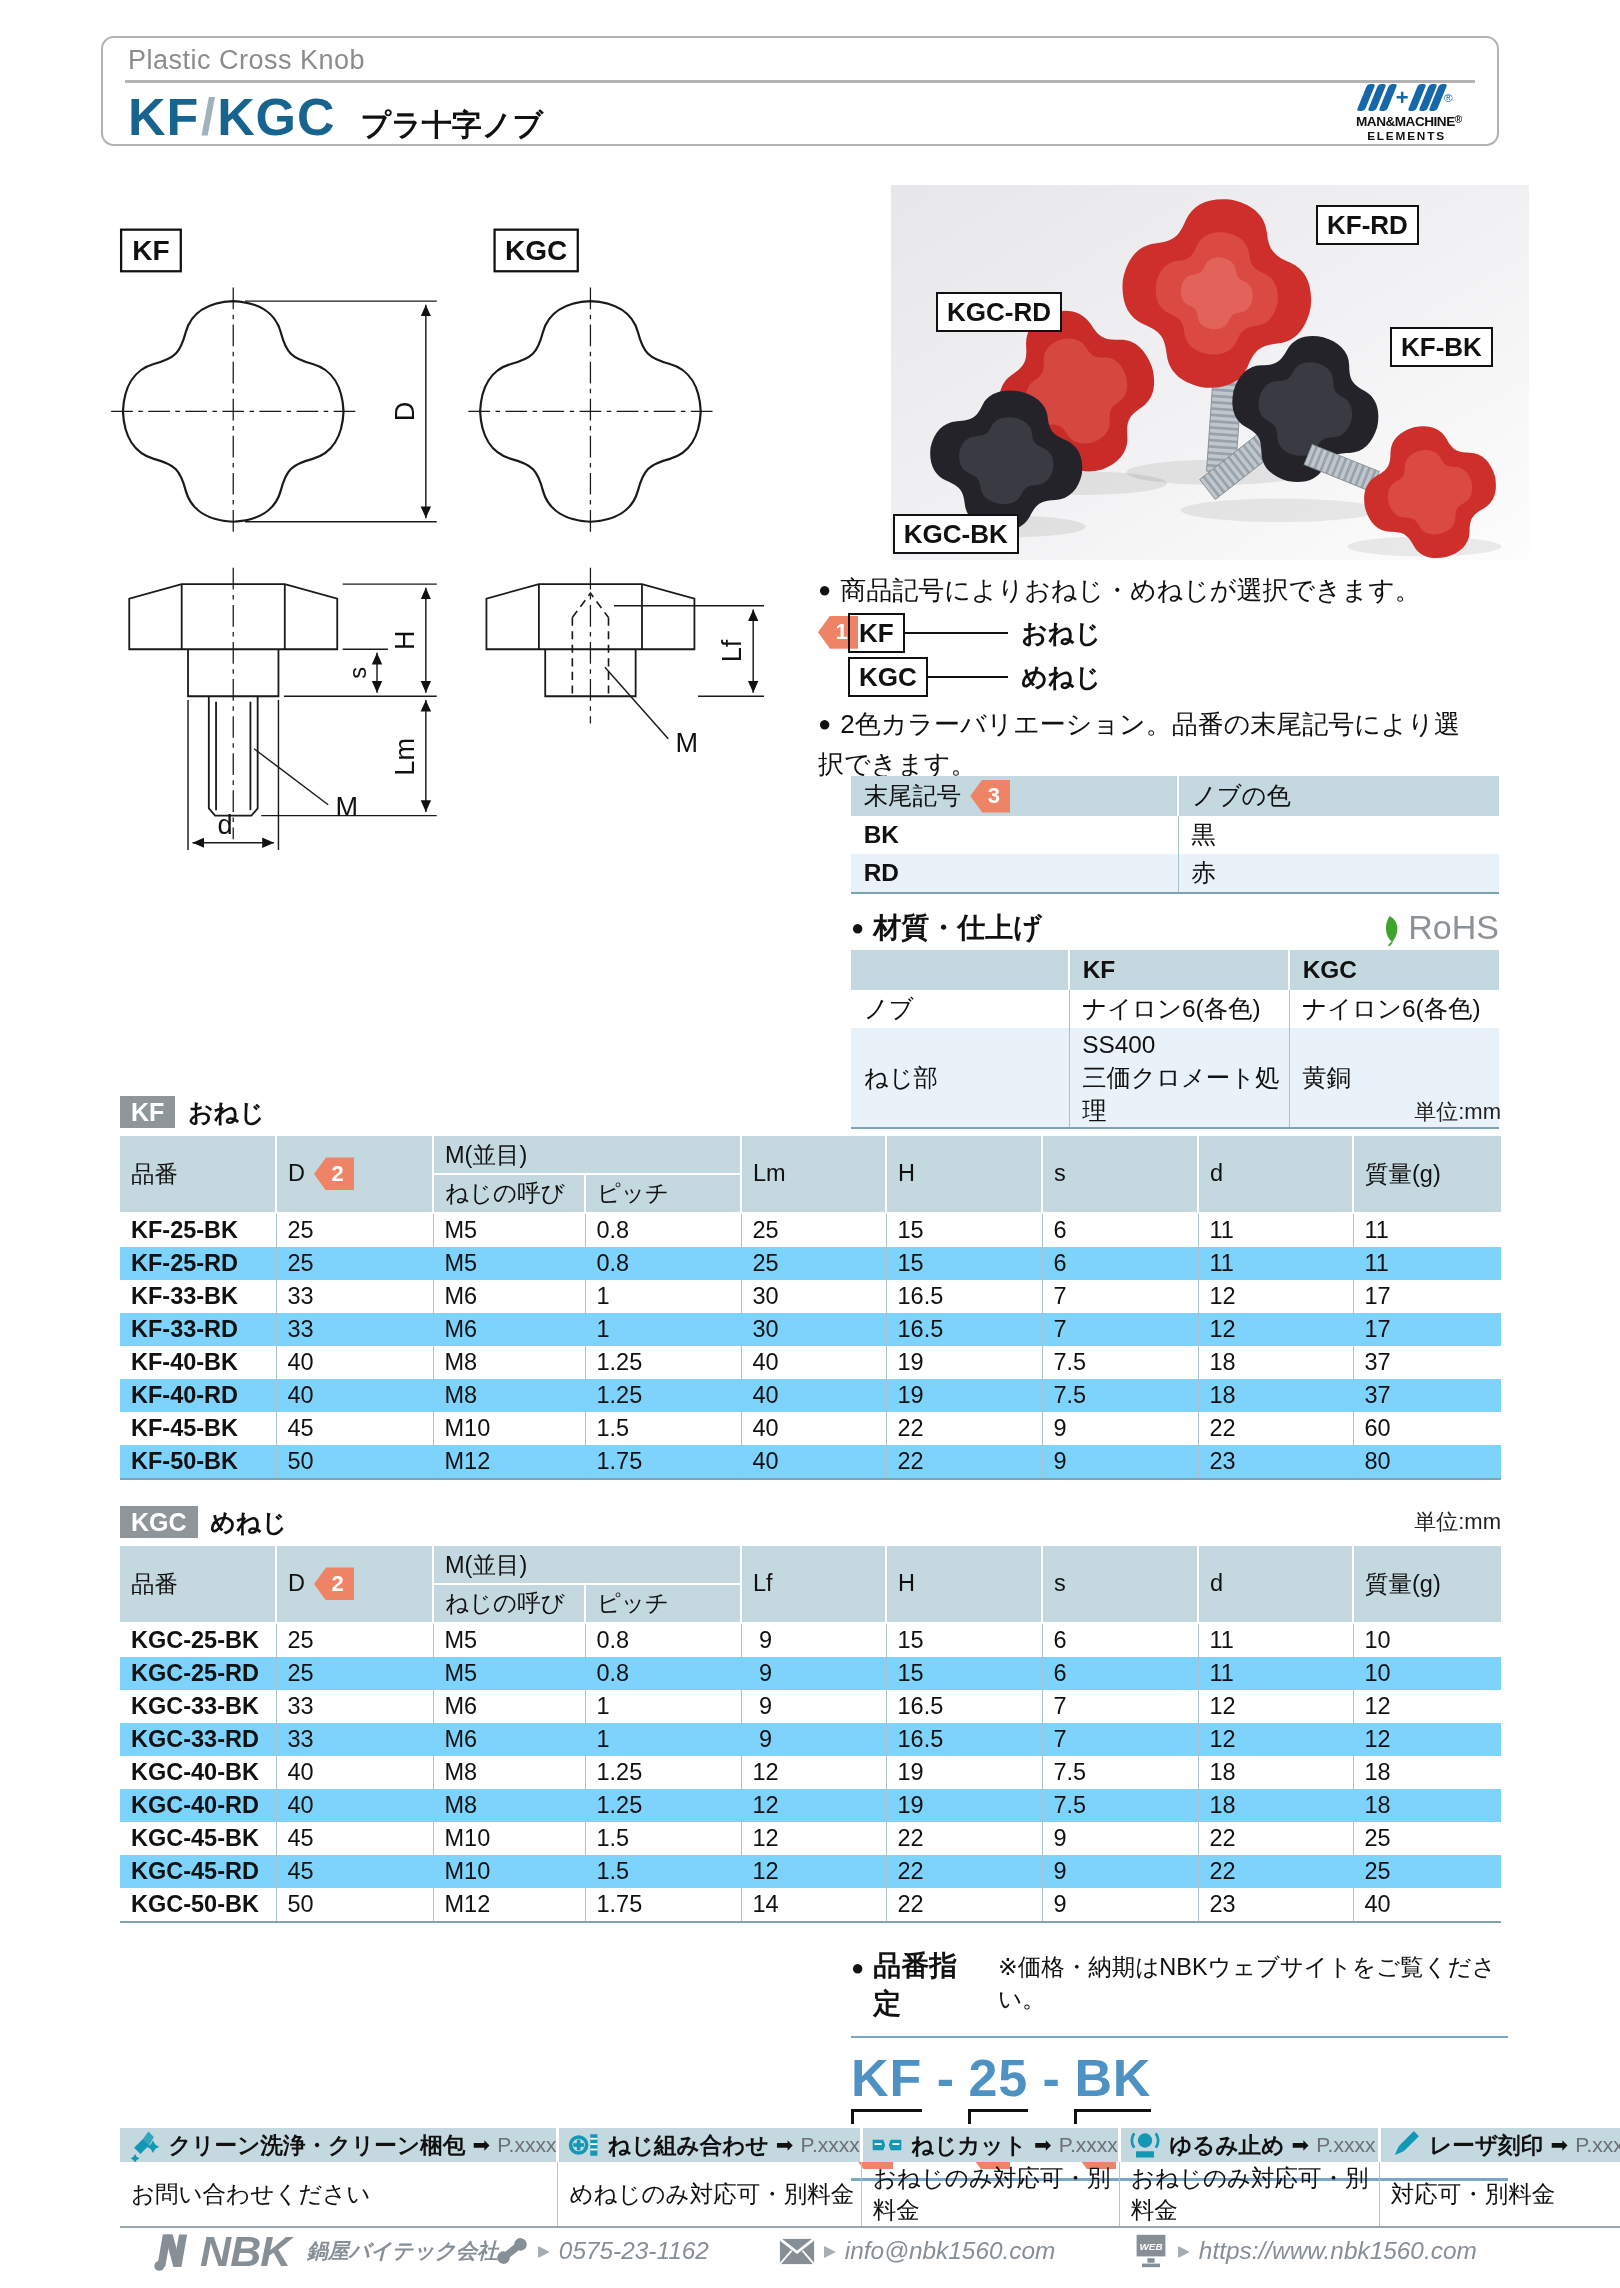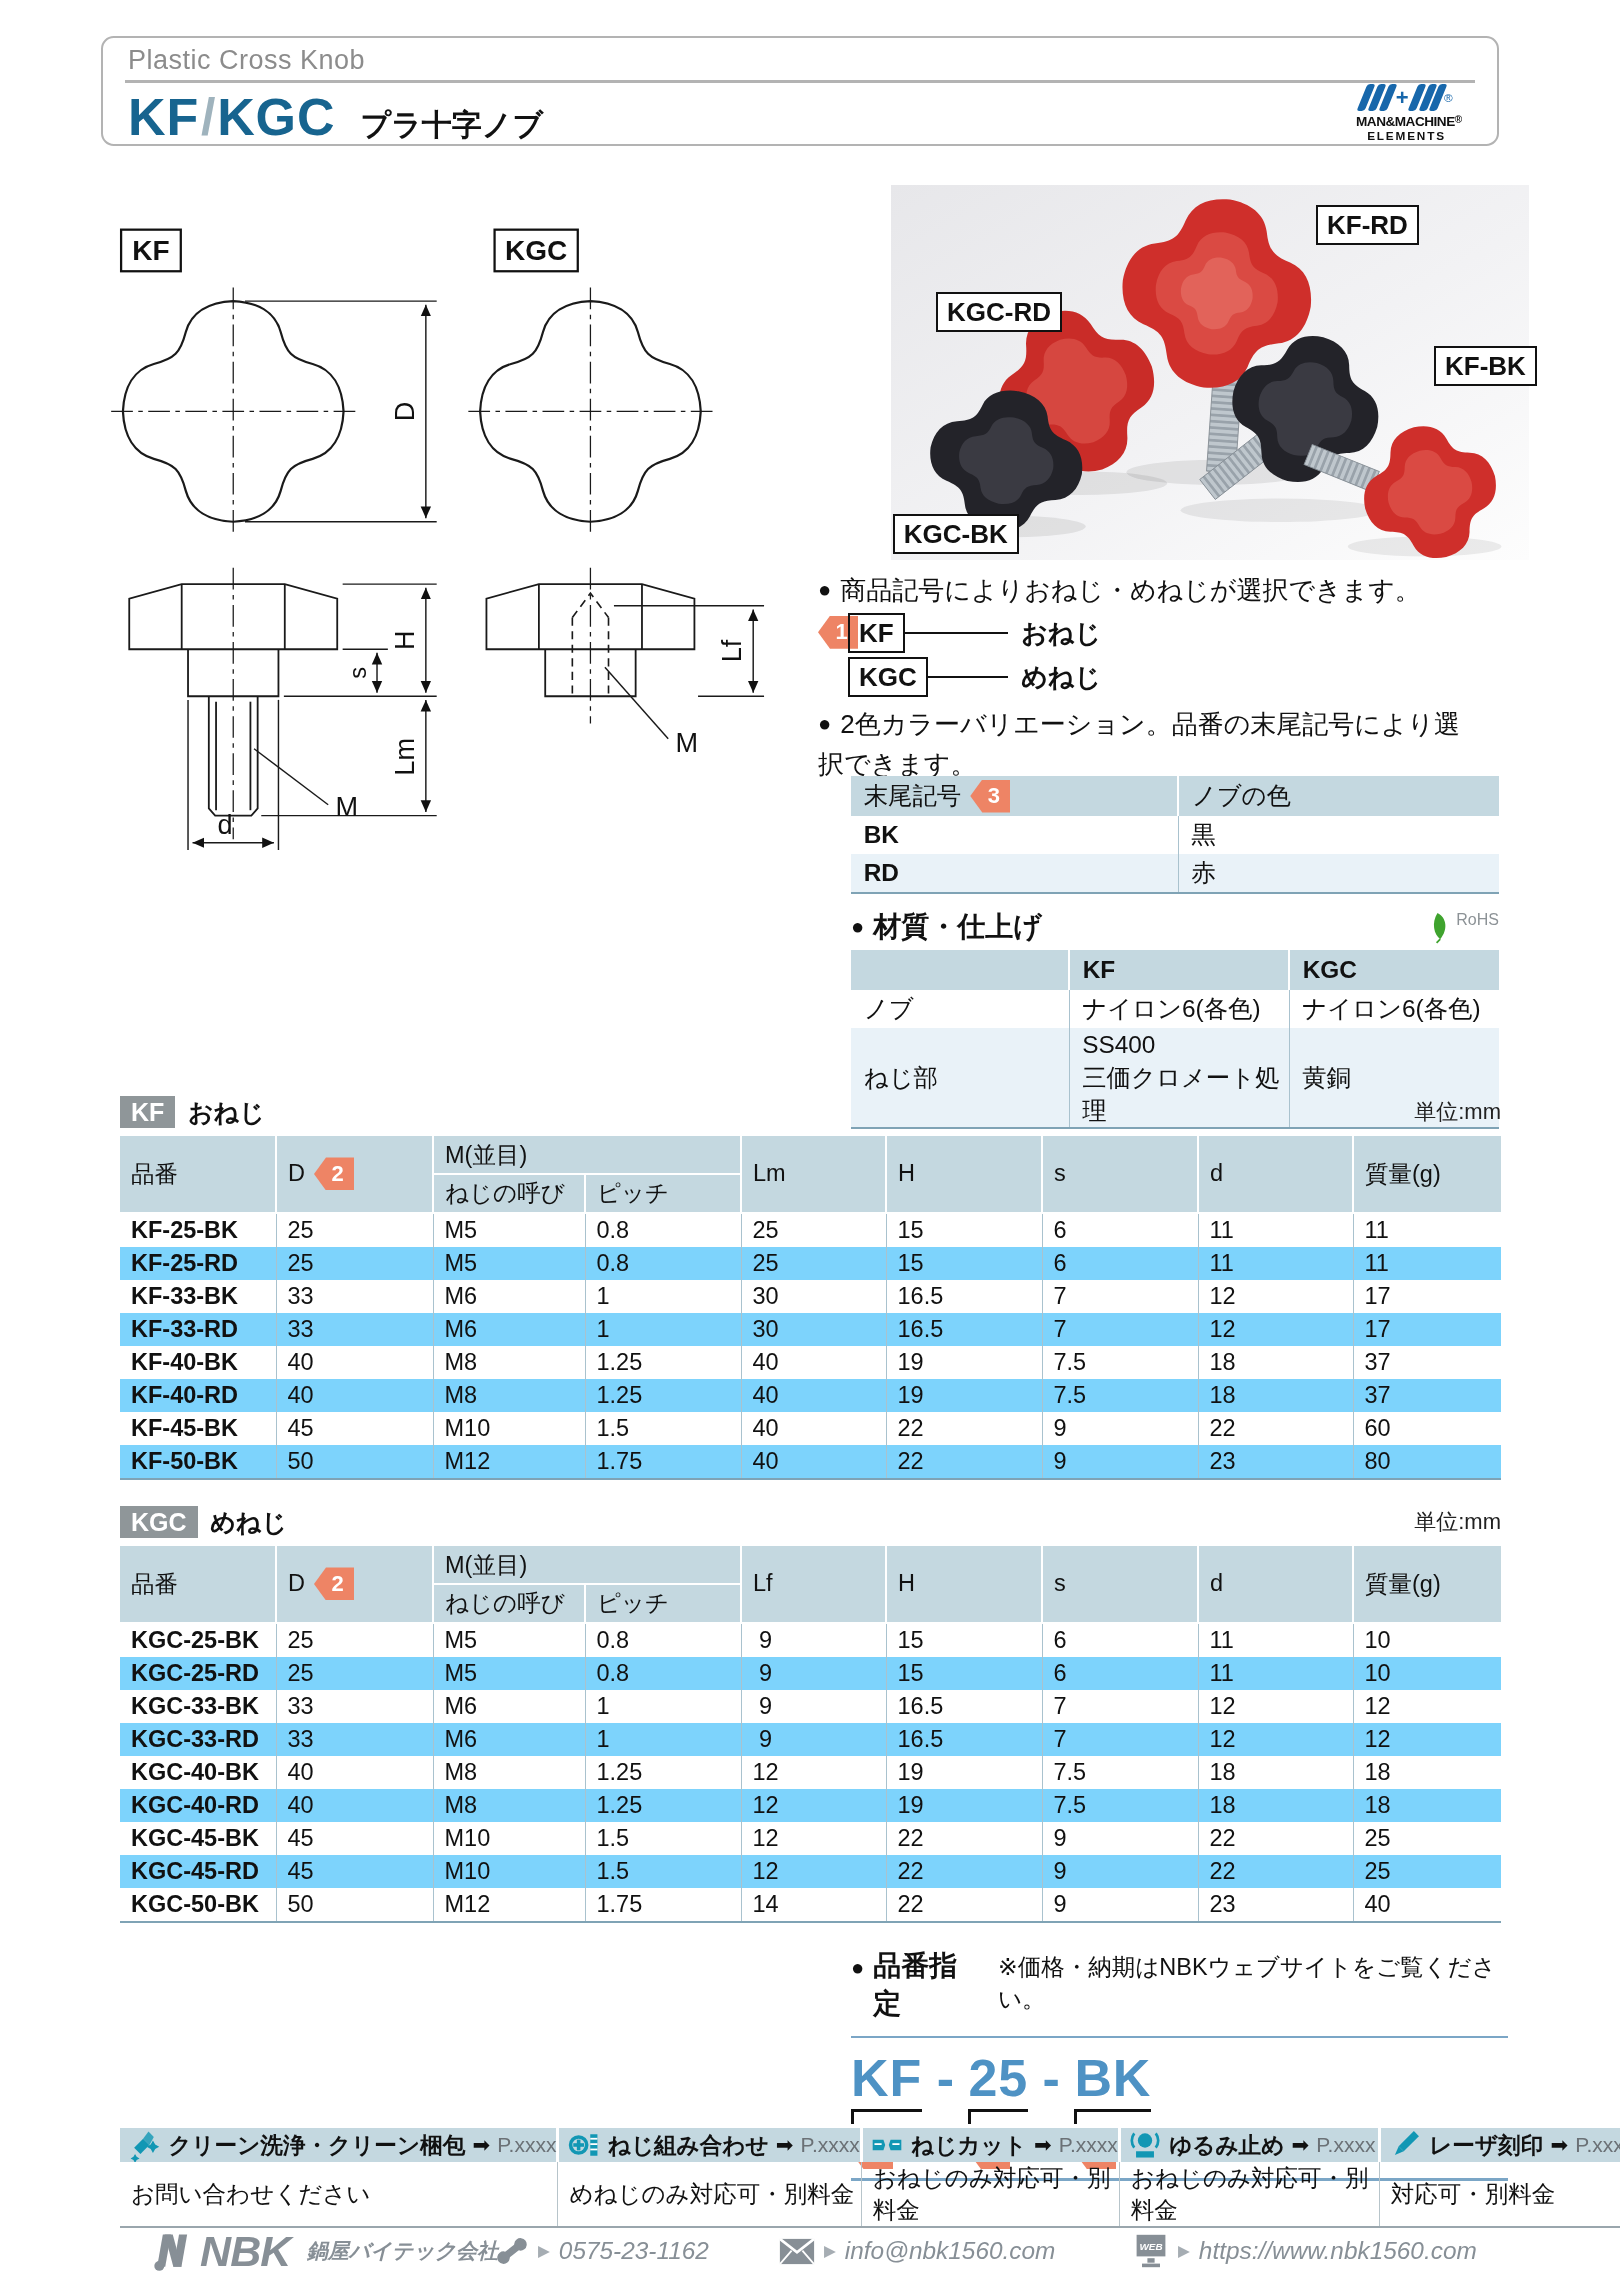--- a/index.html
+++ b/index.html
@@ -51,21 +51,21 @@
   table.mini{border-collapse:collapse;table-layout:fixed;border-bottom:2.7px solid #7fa3b5;}
   .mini th{background:#c4d8e0;font-weight:normal;font-size:24.4px;text-align:left;
            padding:3.6px 0 3.6px 12.7px;height:33px;border-left:2.7px solid #fff;}
   .mini th:first-child{border-left:none;}
   .mini td{font-size:24.4px;height:38px;padding:0 0 0 12.7px;border-left:1.8px solid #a9c2ce;}
   .mini td:first-child{border-left:none;}
   .mini td.pn{font-weight:bold;}
   .mini tr.alt{background:#e9f2f8;}
   .mat-title{position:absolute;left:851px;width:648px;display:flex;align-items:center;}
   .mat-title .name{font-size:28px;font-weight:bold;}
-  .rohs{margin-left:auto;display:flex;align-items:flex-start;color:#8c9296;font-size:16px;}
+  .rohs{margin-left:auto;display:flex;align-items:flex-end;color:#8c9296;font-size:34px;}
   
   .spec-block{position:absolute;left:120px;width:1381px;}
   .spec-title{display:flex;align-items:center;height:38px;}
   .badge{background:#8f9699;color:#fff;font-weight:bold;font-size:25px;padding:1.8px 11px;}
   .stype{font-weight:bold;font-size:25px;margin-left:12.7px;}
   .sunit{margin-left:auto;font-size:22px;color:#222;}
   table.spec{border-collapse:collapse;width:100%;table-layout:fixed;margin-top:5.4px;border-bottom:2.7px solid #7fa3b5;}
   .spec thead th{background:#c4d8e0;font-weight:normal;font-size:23.5px;text-align:left;
                  padding:1.8px 0 1.8px 11px;height:33px;border-left:2.7px solid #fff;border-bottom:2.7px solid #fff;box-sizing:content-box;}
   .spec thead tr:first-child th:first-child{border-left:none;}
@@ -258,21 +258,21 @@
       <g transform="translate(552,335) rotate(112)">
           <rect x="-12" y="18" width="24" height="80" fill="url(#thr)" stroke="#868e95"></rect>
         </g>
       <g transform="translate(596,340) rotate(-14) scale(0.74)">
         <use href="#kpath" fill="#cf2f2b" transform="scale(1.0)"></use>
         <use href="#kpath" fill="#da4a43" transform="scale(0.64)"></use>
       </g>
     </svg>
     <div class="photo-label" style="left:425px;top:20px;">KF-RD</div>
     <div class="photo-label" style="left:45px;top:107px;">KGC-RD</div>
-    <div class="photo-label" style="left:499px;top:161px;margin-left:44px;">KF-BK</div>
+    <div class="photo-label" style="left:499px;top:142px;">KF-BK</div>
     <div class="photo-label" style="left:1.8px;top:329px;">KGC-BK</div>
   </div>
 
   <div class="feat" style="top:573px;">
     <span class="bullet">●</span><span>商品記号によりおねじ・めねじが選択できます。</span>
     <span class="otag sm">1</span>
   </div>
   <div class="feat" style="top:613px;">
     <div class="code-row">
       <span class="code-box">KF</span>

